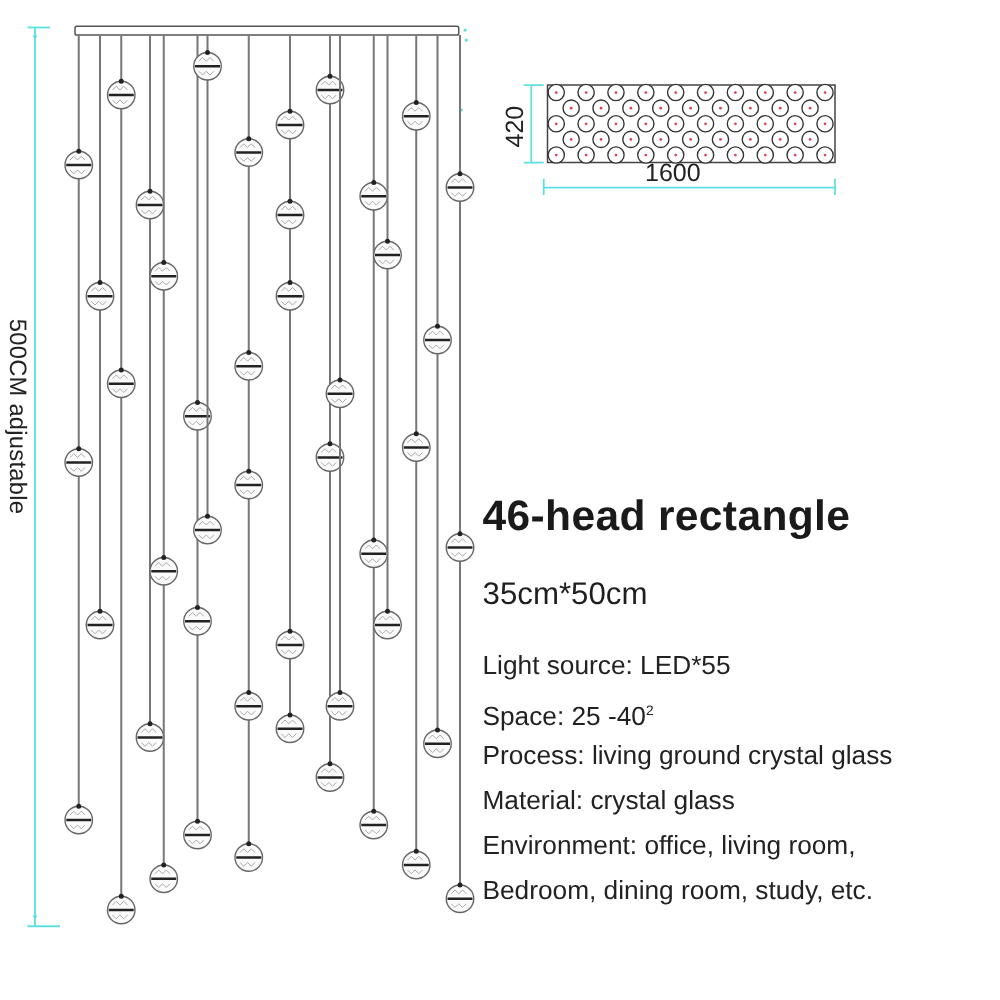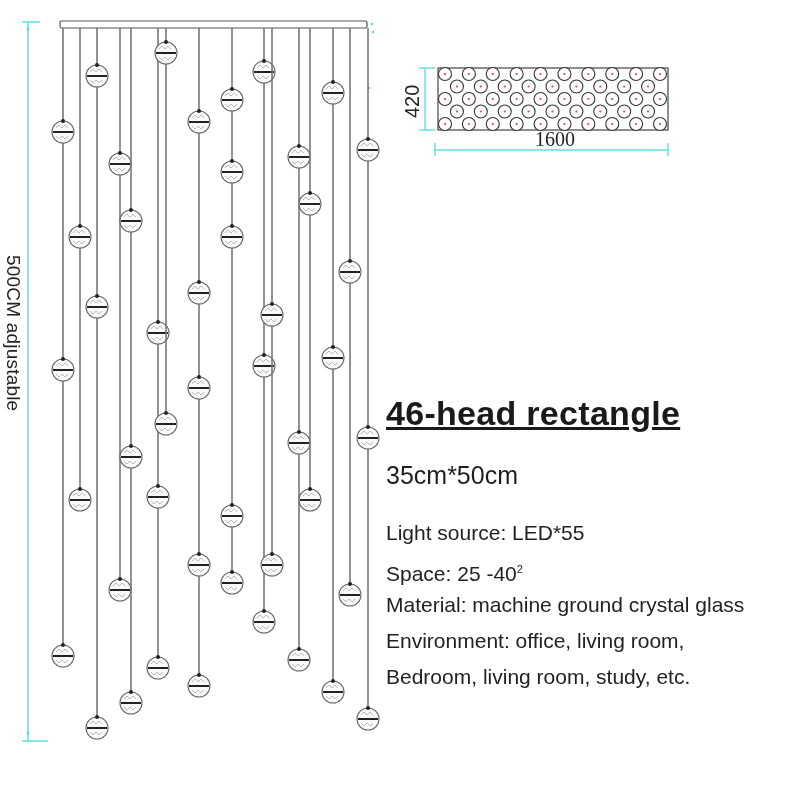--- a/index.html
+++ b/index.html
@@ -3,21 +3,21 @@
   <meta charset="utf-8">
   <style>
     html, body { margin: 0; padding: 0; background: #ffffff; }
     body { width: 800px; height: 800px; position: relative; overflow: hidden; font-family: "Liberation Sans", sans-serif; }
     #drawing { position: absolute; left: 0; top: 0; width: 400px; height: 800px; }
     #plan { position: absolute; left: 395px; top: 55px; width: 290px; height: 110px; }
     .dim-label-vert {
       position: absolute; left: 2px; top: 255px;
       writing-mode: vertical-rl; font-size: 19px; color: #222; letter-spacing: 0.2px;
     }
-    .title { position: absolute; left: 386px; top: 394px; font-size: 34px; font-weight: bold; color: #1a1a1a; letter-spacing: 0.3px; text-decoration: underline; }
+    .title { position: absolute; left: 386px; top: 394px; font-size: 34px; font-weight: bold; color: #1a1a1a; letter-spacing: 0.3px; }
     .subtitle { position: absolute; left: 386px; top: 461px; font-size: 25px; color: #1e1e1e; }
     .specs { position: absolute; left: 386px; top: 518px; margin: 0; padding: 0; list-style: none; }
     .specs li { font-size: 21px; color: #222; height: 36px; line-height: 30px; white-space: nowrap; }
     .specs sup { font-size: 11px; }
     .plan-num { position: absolute; font-size: 20px; color: #222; }
   </style>
 </head>
 <body>
 
 <div>
@@ -473,25 +473,26 @@
       <circle cx="193.33333333333334" cy="69" r="6.5" fill="#fff" stroke="#333" stroke-width="1.1"></circle>
       <circle cx="193.33333333333334" cy="69" r="1.1" fill="#e0405a"></circle>
       <circle cx="217.22222222222223" cy="69" r="6.5" fill="#fff" stroke="#333" stroke-width="1.1"></circle>
       <circle cx="217.22222222222223" cy="69" r="1.1" fill="#e0405a"></circle>
       <circle cx="241.11111111111111" cy="69" r="6.5" fill="#fff" stroke="#333" stroke-width="1.1"></circle>
       <circle cx="241.11111111111111" cy="69" r="1.1" fill="#e0405a"></circle>
       <circle cx="265" cy="69" r="6.5" fill="#fff" stroke="#333" stroke-width="1.1"></circle>
       <circle cx="265" cy="69" r="1.1" fill="#e0405a"></circle>
     </svg>
   <div class="plan-num" style="left:401px;top:74px;transform:rotate(-90deg);transform-origin:left top;top:118px;">420</div>
-  <div class="plan-num" style="left:535px;top:128px;font-family:Liberation Serif, serif;">1600</div>
+  <div class="plan-num" style="left:516px;top:128px;">1600</div>
 </div>
 
 <div class="title">46-head rectangle</div>
 <div class="subtitle">35cm*50cm</div>
 
 <ul class="specs">
   <li><span>Light source: LED*55</span></li>
   <li><span>Space: 25 -40</span><sup>2</sup></li>
-  <li><span>Material: machine ground crystal glass</span></li>
+  <li><span>Process: living ground crystal glass</span></li>
+  <li><span>Material: crystal glass</span></li>
   <li><span>Environment: office, living room,</span></li>
-  <li><span>Bedroom, living room, study, etc.</span></li>
+  <li><span>Bedroom, dining room, study, etc.</span></li>
 </ul>
 
 </body></html>

